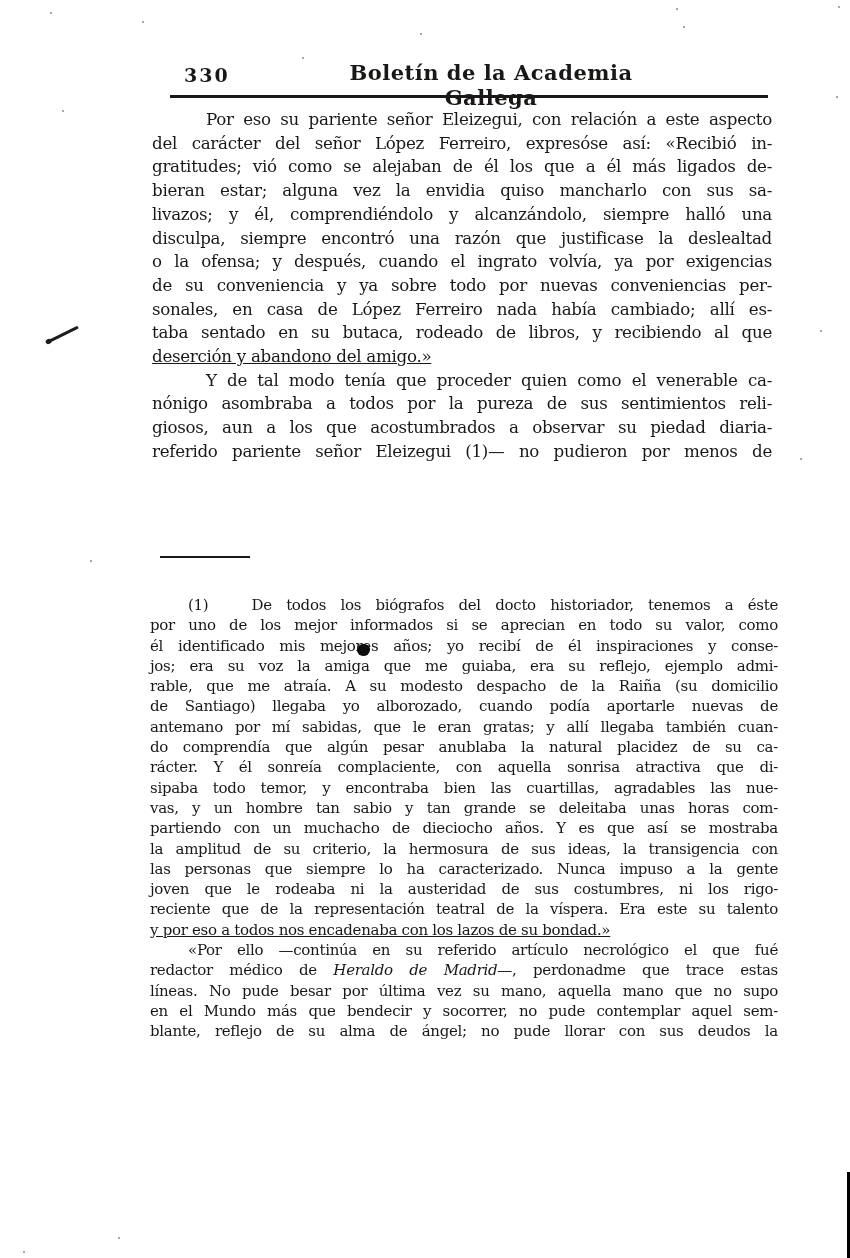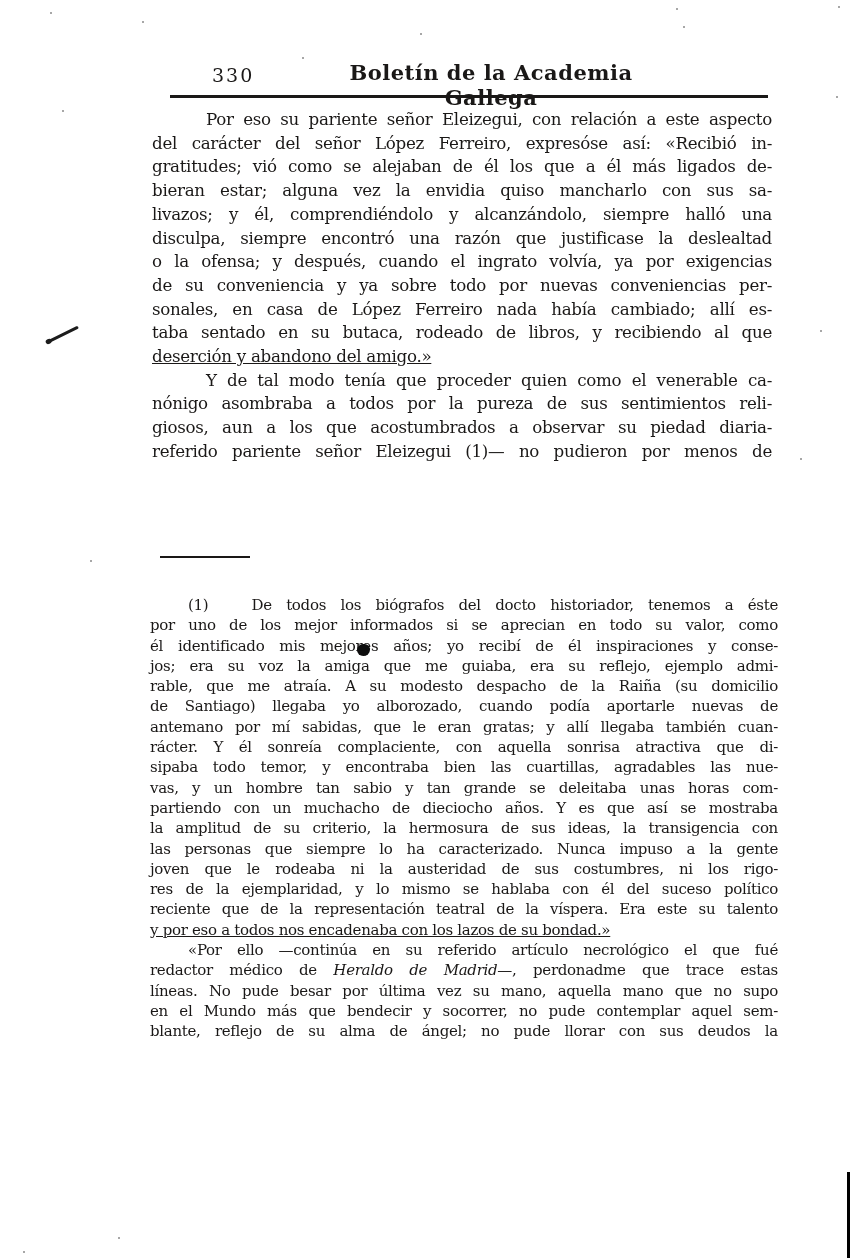--- a/index.html
+++ b/index.html
@@ -9,21 +9,21 @@
     width:850px; height:1258px;
     margin:0 auto;
     background:var(--paper,#ffffff);
     color:var(--ink,#1a1817);
     font-family:"DejaVu Serif", serif;
     overflow:hidden;
   }
   
   .pagenum {
     position:absolute; left:184px; top:64px;
-    font-size:19px; font-weight:normal; letter-spacing:2px;margin-left:28px;
+    font-size:19px; font-weight:bold; letter-spacing:2px;
   }
   .journal-title {
     position:absolute; left:316px; top:60px; width:350px;
     text-align:center;
     font-size:21px; font-weight:bold; letter-spacing:0.5px;
   }
   .header-rule {
     position:absolute; left:170px; top:95px; width:598px; height:3px;
     background:var(--ink,#1a1817);
   }
@@ -104,28 +104,28 @@
 
   <div class="fn">
     <div class="para">
         <div class="line first">(1)&nbsp;&nbsp;&nbsp;De todos los biógrafos del docto historiador, tenemos a éste</div>
         <div class="line">por uno de los mejor informados si se aprecian en todo su valor, como</div>
         <div class="line">él identificado mis mejores años; yo recibí de él inspiraciones y conse-</div>
         <div class="line">jos; era su voz la amiga que me guiaba, era su reflejo, ejemplo admi-</div>
         <div class="line">rable, que me atraía. A su modesto despacho de la Raiña (su domicilio</div>
         <div class="line">de Santiago) llegaba yo alborozado, cuando podía aportarle nuevas de</div>
         <div class="line">antemano por mí sabidas, que le eran gratas; y allí llegaba también cuan-</div>
+        <div class="line">do comprendía que algún pesar anublaba la natural placidez de su ca-</div>
         <div class="line">rácter. Y él sonreía complaciente, con aquella sonrisa atractiva que di-</div>
         <div class="line">sipaba todo temor, y encontraba bien las cuartillas, agradables las nue-</div>
         <div class="line">vas, y un hombre tan sabio y tan grande se deleitaba unas horas com-</div>
         <div class="line">partiendo con un muchacho de dieciocho años. Y es que así se mostraba</div>
         <div class="line">la amplitud de su criterio, la hermosura de sus ideas, la transigencia con</div>
         <div class="line">las personas que siempre lo ha caracterizado. Nunca impuso a la gente</div>
         <div class="line">joven que le rodeaba ni la austeridad de sus costumbres, ni los rigo-</div>
-        <div class="line">res de la ejemplaridad, y lo mismo se hablaba con él del suceso político</div>
         <div class="line">reciente que de la representación teatral de la víspera. Era este su talento</div>
         <div class="line last">y por eso a todos nos encadenaba con los lazos de su bondad.»</div>
       </div>
     <div class="para">
         <div class="line first">«Por ello —continúa en su referido artículo necrológico el que fué</div>
         <div class="line">redactor médico de <i>Heraldo de Madrid</i>—, perdonadme que trace estas</div>
         <div class="line">líneas. No pude besar por última vez su mano, aquella mano que no supo</div>
         <div class="line">en el Mundo más que bendecir y socorrer, no pude contemplar aquel sem-</div>
         <div class="line">blante, reflejo de su alma de ángel; no pude llorar con sus deudos la</div>
       </div>

